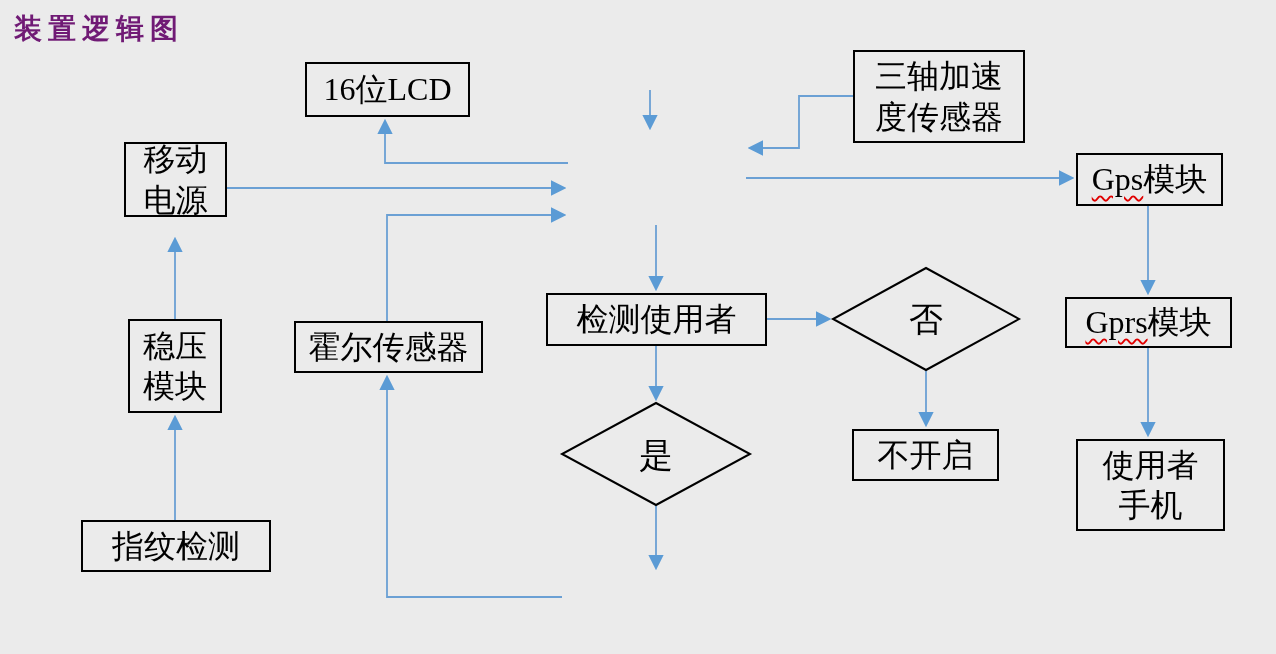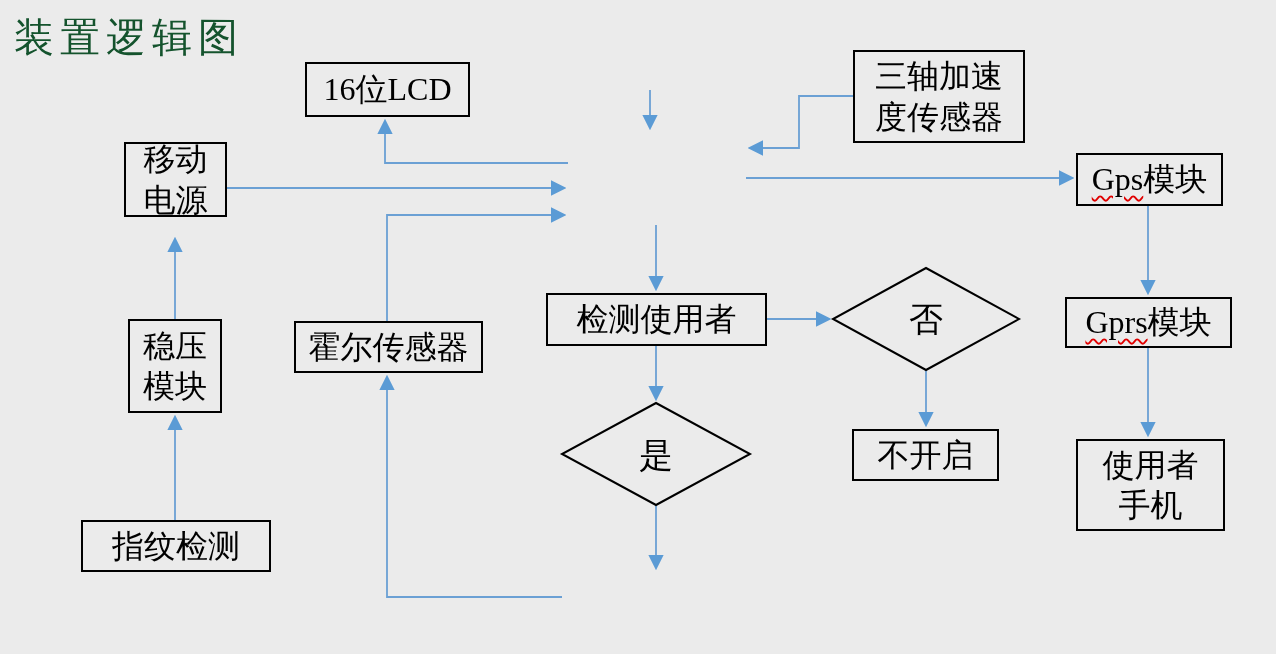--- a/index.html
+++ b/index.html
@@ -8,22 +8,23 @@
     width: 1276px;
     height: 654px;
     background: #ebebeb;
     font-family: "Liberation Serif", "DejaVu Serif", serif;
     color: #000;
     overflow: hidden;
   }
   .wires { position:absolute; left:0; top:0; width:1276px; height:654px; }
   .title {
     position:absolute; left:14px; top:10px;
-    font-size:40px; letter-spacing:6px; color:#14532d;
+    font-size:28px; letter-spacing:6px; color:#701a75;
     white-space:nowrap;
+    font-weight:bold;
   }
   .box {
     position:absolute;
     border:2px solid #000;
     box-sizing:border-box;
     display:flex; align-items:center; justify-content:center;
     text-align:center;
     font-size:32px; line-height:1.26;
     white-space:pre-line;
     background:transparent;

